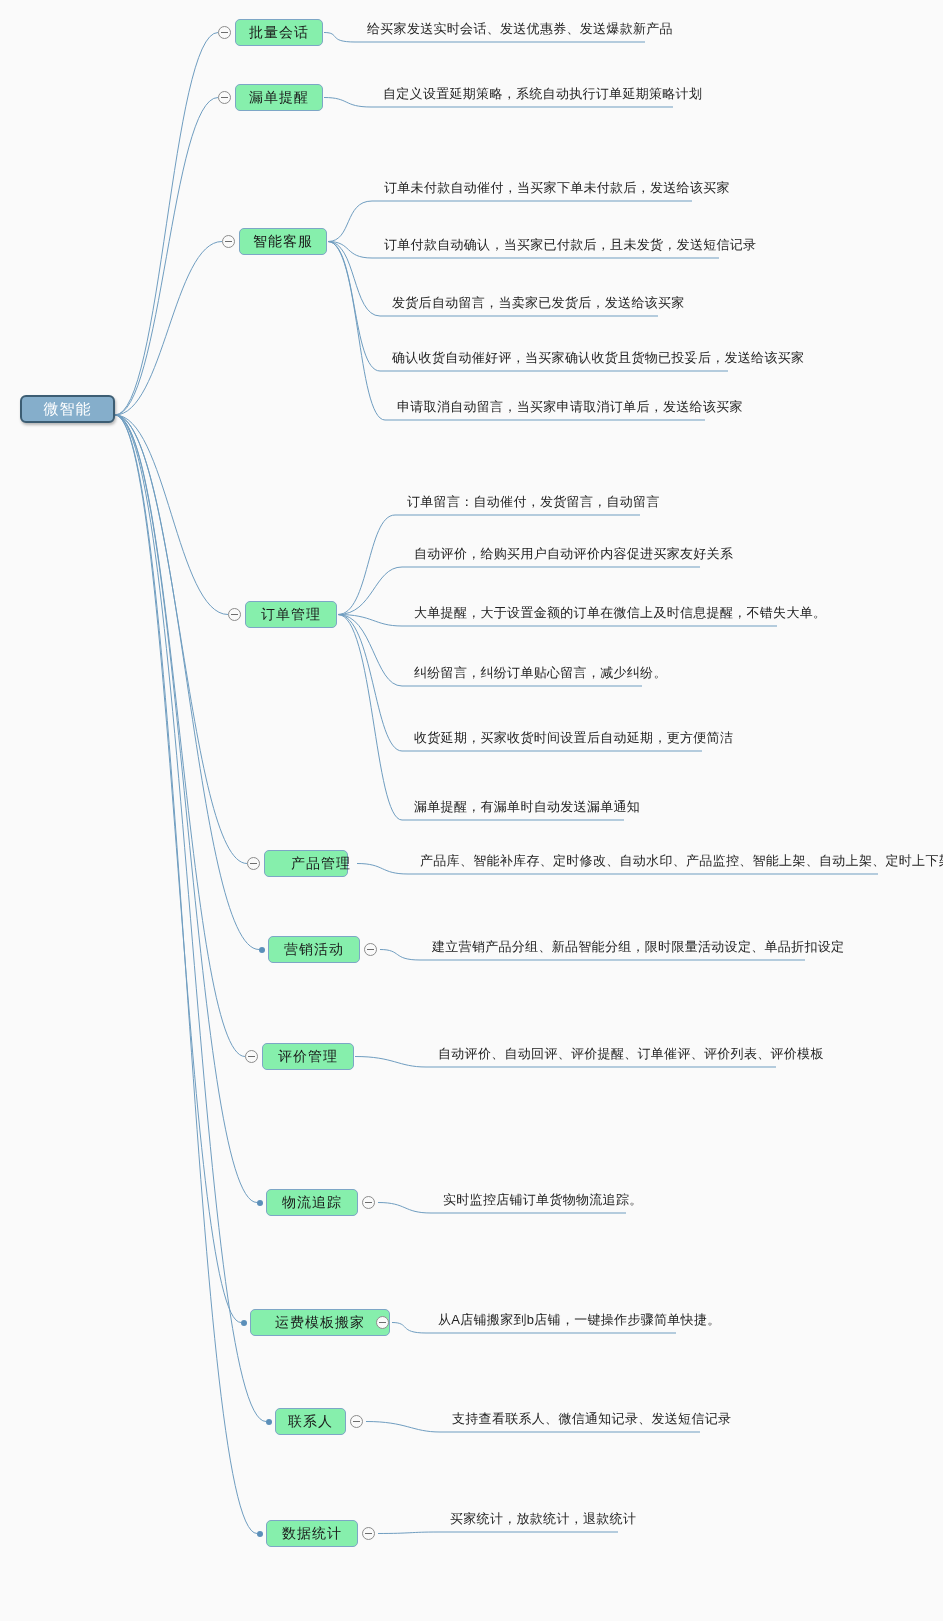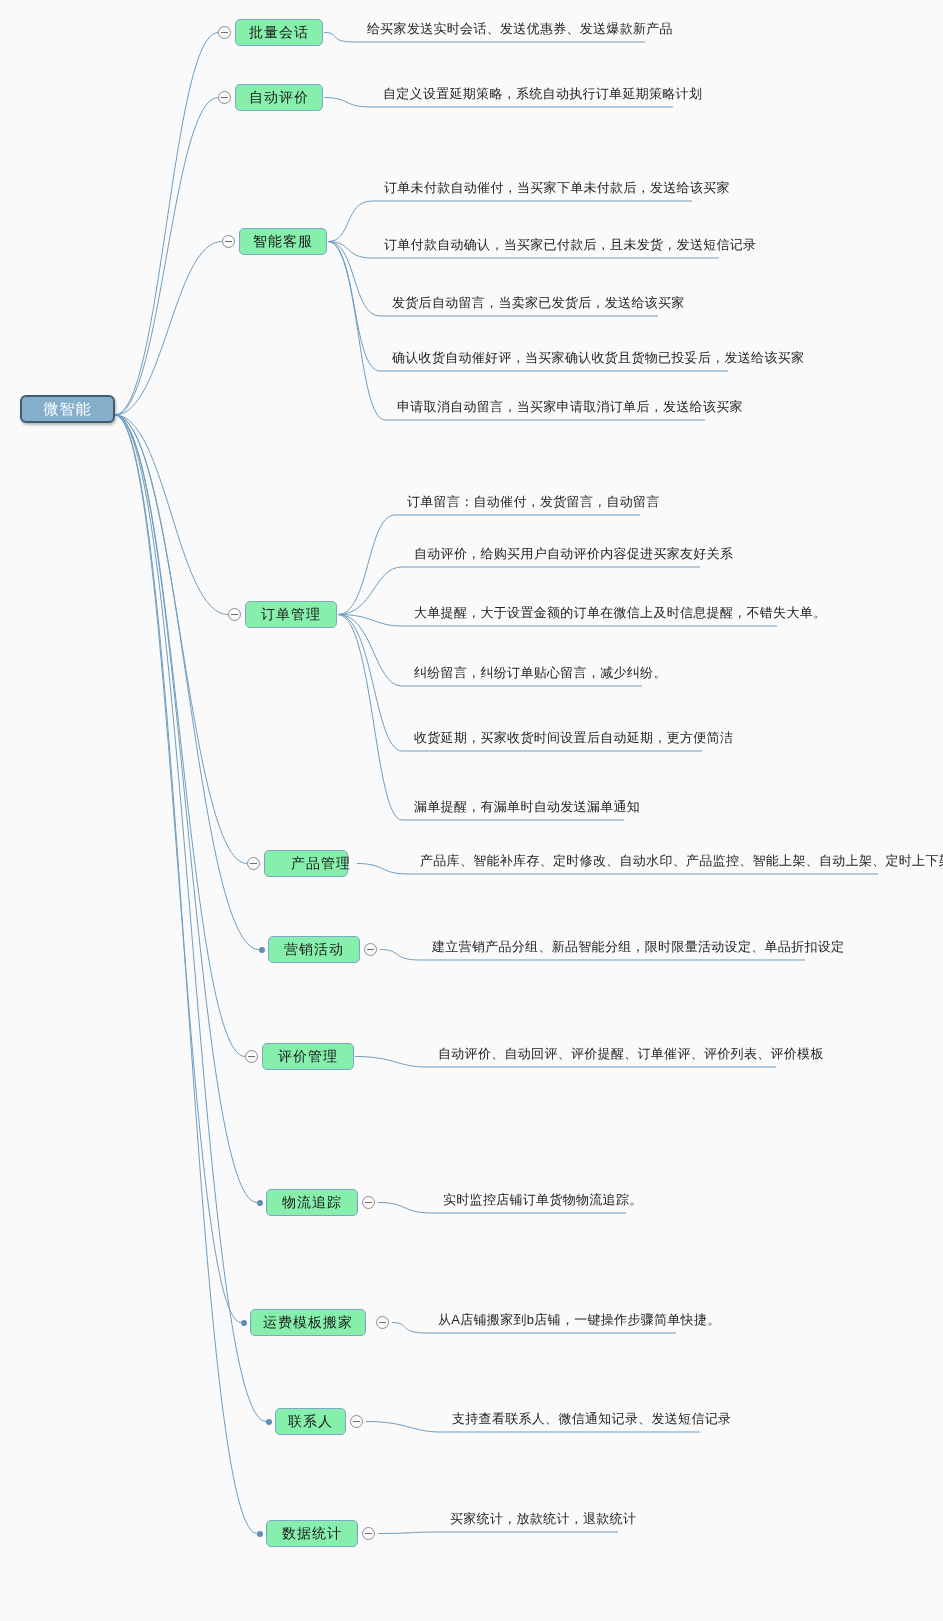--- a/index.html
+++ b/index.html
@@ -104,21 +104,21 @@
     </svg>
 <div class="node root-node" style="left: 20px; top: 395px; width: 95px; height: 28px;">
       <span>微智能</span>
     </div>
     <div class="node branch-node" style="left: 235px; top: 19px; width: 88px; height: 27px;">
       <span>批量会话</span>
     </div>
     <div class="toggle" style="left: 218px; top: 26px;"></div>
     <div class="leaf" style="left: 367px; top: 20px;">给买家发送实时会话、发送优惠券、发送爆款新产品</div>
     <div class="node branch-node" style="left: 235px; top: 84px; width: 88px; height: 27px;">
-      <span>自动评价</span>
+      <span>漏单提醒</span>
     </div>
     <div class="toggle" style="left: 218px; top: 91px;"></div>
     <div class="leaf" style="left: 383px; top: 85px;">自定义设置延期策略，系统自动执行订单延期策略计划</div>
     <div class="node branch-node" style="left: 239px; top: 228px; width: 88px; height: 27px;">
       <span>智能客服</span>
     </div>
     <div class="toggle" style="left: 222px; top: 235px;"></div>
     <div class="leaf" style="left: 384px; top: 179px;">订单未付款自动催付，当买家下单未付款后，发送给该买家</div>
     <div class="leaf" style="left: 384px; top: 236px;">订单付款自动确认，当买家已付款后，且未发货，发送短信记录</div>
     <div class="leaf" style="left: 392px; top: 294px;">发货后自动留言，当卖家已发货后，发送给该买家</div>
@@ -149,21 +149,21 @@
       <span>评价管理</span>
     </div>
     <div class="toggle" style="left: 245px; top: 1050px;"></div>
     <div class="leaf" style="left: 438px; top: 1045px;">自动评价、自动回评、评价提醒、订单催评、评价列表、评价模板</div>
     <div class="node branch-node" style="left: 266px; top: 1189px; width: 92px; height: 27px;">
       <span>物流追踪</span>
     </div>
     <div class="dot" style="left: 257px; top: 1199.5px;"></div>
     <div class="toggle" style="left: 362px; top: 1196px;"></div>
     <div class="leaf" style="left: 443px; top: 1191px;">实时监控店铺订单货物物流追踪。</div>
-    <div class="node branch-node" style="left: 250px; top: 1309px; width: 116px; height: 27px;">
+    <div class="node branch-node" style="left: 250px; top: 1309px; width: 140px; height: 27px;">
       <span>运费模板搬家</span>
     </div>
     <div class="dot" style="left: 241px; top: 1319.5px;"></div>
     <div class="toggle" style="left: 376px; top: 1316px;"></div>
     <div class="leaf" style="left: 438px; top: 1311px;">从A店铺搬家到b店铺，一键操作步骤简单快捷。</div>
     <div class="node branch-node" style="left: 275px; top: 1408px; width: 71px; height: 27px;">
       <span>联系人</span>
     </div>
     <div class="dot" style="left: 266px; top: 1418.5px;"></div>
     <div class="toggle" style="left: 350px; top: 1415px;"></div>

